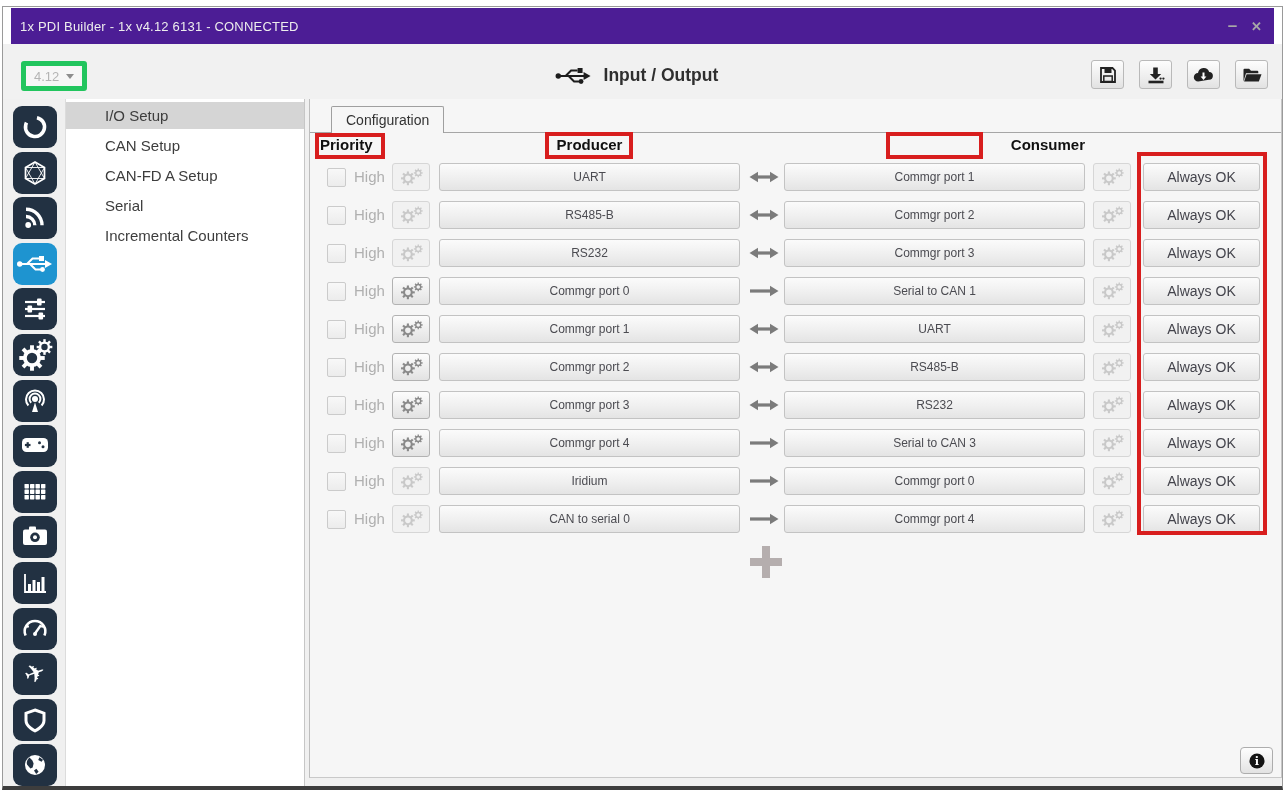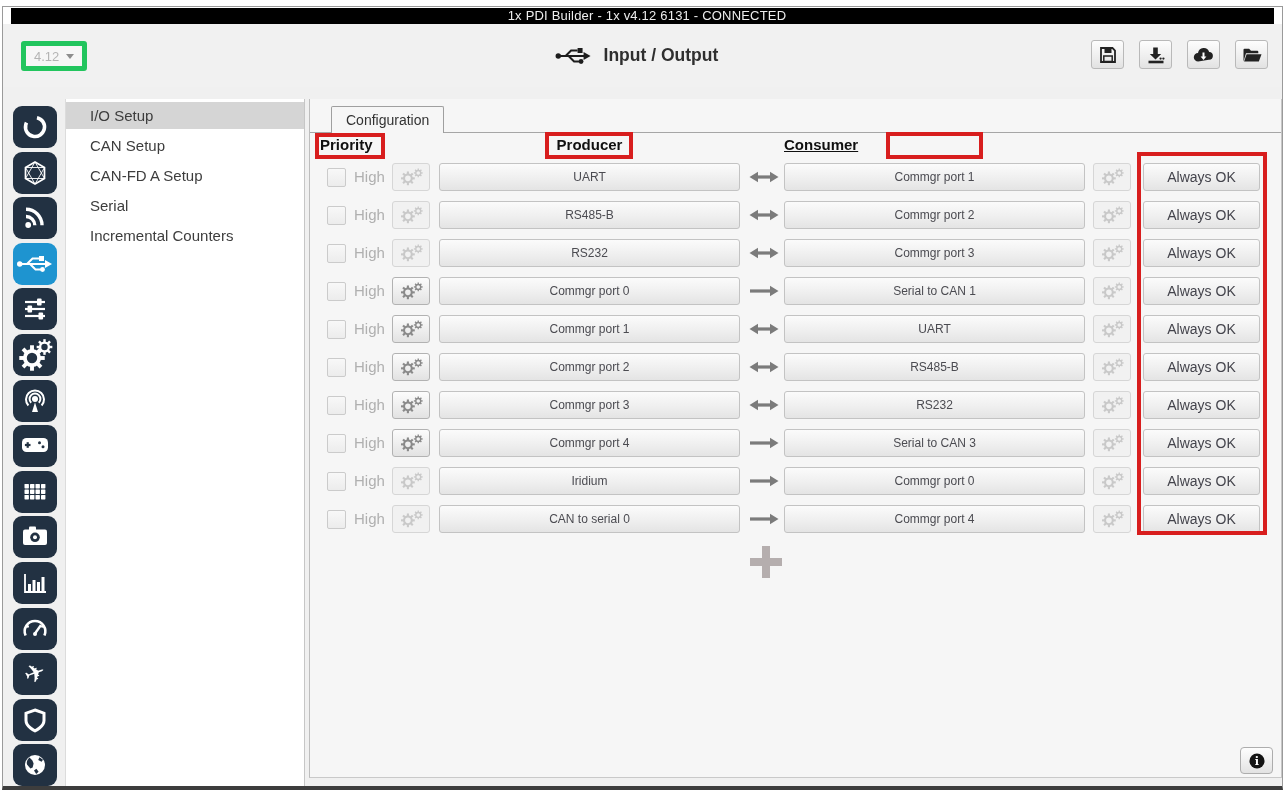--- a/index.html
+++ b/index.html
@@ -4,21 +4,21 @@
 <style>
   * { box-sizing: border-box; margin: 0; padding: 0; }
   html,body { width:1285px; height:792px; }
   body { background:#fff; font-family:"Liberation Sans", sans-serif; position:relative; overflow:hidden; }
 
   
   .frame { position:absolute; left:2px; top:6px; right:2px; bottom:2px;
            border:1px solid #9a9a9a; border-bottom:4px solid #3d3d3d;
            background:#f0f0f0; }
   .titlebar-wrap { background:#ffffff; padding:1px 8px 0 8px; }
-  .titlebar { height:16px; background:#000000; display:flex; align-items:center;flex-direction:column; }
+  .titlebar { height:36px; background:#4c1d95; display:flex; align-items:center; }
   .titlebar .title { color:#ededed; font-size:13px; padding-left:9px; letter-spacing:.2px; }
   .tb-controls { margin-left:auto; display:flex; align-items:center; gap:14px; padding-right:12px; }
   .tb-min { color:#a8a8a8; font-size:17px; font-weight:bold; line-height:10px; cursor:default; }
   .tb-close { color:#a8a8a8; font-size:13px; font-weight:bold; cursor:default; }
 
   
   .header { position:relative; height:63px; background:#f1f1f1; }
   .version-select { position:absolute; left:18px; top:17px; width:66px; height:30px;
         background:#f6f6f6; border:5px solid #22c55e; border-radius:3px;
         color:#b4b4b4; font-size:13px; display:flex; align-items:center; padding:7px 8px; }
@@ -38,37 +38,37 @@
 
   
   .rail { width:62px; padding:7px 0 0 10px; }
   .tile { width:44px; height:42px; border-radius:9px; background:#223142; margin-bottom:3.6px;
           display:flex; align-items:center; justify-content:center; color:#fff; cursor:pointer; }
   .tile.selected { background:#1e94d0; }
 
   
   .sidebar { width:240px; background:#fff; border-left:1px solid #dcdcdc; border-right:1px solid #c6c6c6; padding-top:3px; }
   .side-item { height:27px; margin-bottom:3px; display:flex; align-items:center;
-               padding-left:24px; font-size:15px; color:#3d3d3d; cursor:pointer; }
+               padding-left:39px; font-size:15px; color:#3d3d3d; cursor:pointer; }
   .side-item.selected-true { background:#d5d5d5; }
 
   .gap-strip { width:4px; }
 
   
   .panel { flex:1; position:relative; background:#f6f6f6; margin-bottom:8px;
            border-left:1px solid #bdbdbd; border-right:1px solid #c6c6c6; border-bottom:1px solid #c9c9c9; }
   .tabline { position:absolute; left:0; right:0; top:33px; height:1px; background:#a6a6a6; z-index:1; }
   .tab { position:absolute; left:21px; top:7px; height:27px; z-index:2; padding:0 14px;
          background:#f6f6f6; border:1px solid #9f9f9f; border-bottom:none; border-radius:2px 2px 0 0;
          font-size:14px; color:#333; display:flex; align-items:center; }
 
   .colhdr { position:absolute; top:37px; font-size:15px; font-weight:bold; color:#101010; z-index:2; }
   .colhdr.priority { left:10px; }
   .colhdr.producer { left:129px; width:301px; text-align:center; }
-  .colhdr.consumer { left:474px; width:301px; text-align:left;text-decoration:underline; }
+  .colhdr.consumer { left:474px; width:301px; text-align:right; }
 
   .rows { position:absolute; left:0; right:0; top:64px; }
   .row { position:relative; height:28px; margin-bottom:10px; }
   .row > * { position:absolute; top:0; }
 
   .chk { left:17px; top:5px; width:19px; height:19px; border:1px solid #cbcbcb; border-radius:2px;
          background:linear-gradient(#f8f8f8,#ececec); }
   .high { left:44px; top:5px; font-size:15px; color:#b0b0b0;text-align:center; }
 
   .gearbtn { border-radius:3px; height:28px; width:38px; display:flex; align-items:center; justify-content:center;

